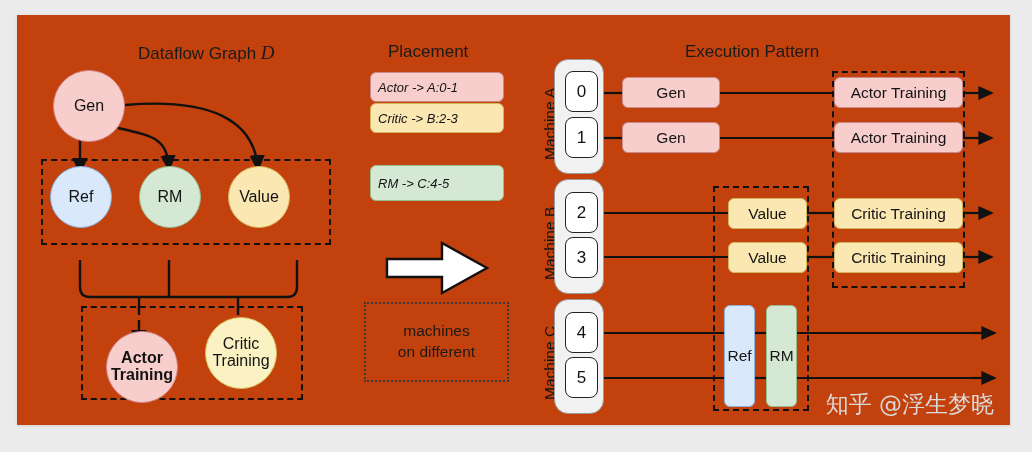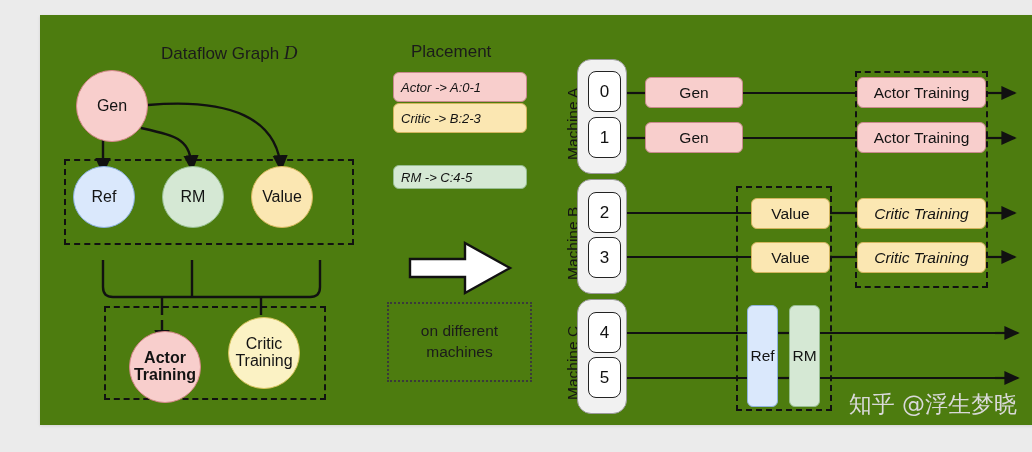--- a/index.html
+++ b/index.html
@@ -4,23 +4,22 @@
 <style>
   html,body{margin:0;padding:0;}
   body{
     width:1032px;height:452px;
     background:#ebebeb;
     font-family:"Liberation Sans",sans-serif;
     overflow:hidden;
   }
   #card{
     position:absolute;left:17px;top:15px;width:993px;height:410px;
-    background:#4d7c0f;
+    background:#c2410c;
     box-shadow:0 1px 3px rgba(0,0,0,.10);
-    margin-left:23px;
   }
   .svg-root{position:absolute;left:0;top:0;}
   .panel-title{
     position:absolute;
     font-size:17px;color:#1b1b1b;
     white-space:nowrap;
   }
   .panel-title .it{font-family:"Liberation Serif",serif;font-style:italic;font-size:19px;}
 
   
@@ -73,21 +72,21 @@
     font-size:17px;color:#111;
   }
   .task{
     position:absolute;box-sizing:border-box;border-radius:6px;
     display:flex;align-items:center;justify-content:center;
     font-size:15.5px;color:#131313;white-space:nowrap;
   }
   .t-gen    {background:#f8cecc;border:1.4px solid #c98a8c;}
   .t-actor  {background:#f8cecc;border:1.4px solid #c98a8c;}
   .t-value  {background:#fbe7b2;border:1.4px solid #d3b55e;}
-  .t-critic {background:#fbe7b2;border:1.4px solid #d3b55e;font-style:italic;}
+  .t-critic {background:#fbe7b2;border:1.4px solid #d3b55e;}
   .t-ref    {background:#dae8fc;border:1.4px solid #8fb2dd;writing-mode:vertical-rl;text-orientation:mixed;}
   .t-rm     {background:#d5e8d4;border:1.4px solid #97bd90;writing-mode:vertical-rl;text-orientation:mixed;}
   .t-ref > span, .t-rm > span{writing-mode:horizontal-tb;}
 
   .watermark{
     position:absolute;right:16px;bottom:5px;
     font-size:23px;color:#d9d9d9;white-space:nowrap;
     font-family:"DejaVu Sans",sans-serif;
   }
 </style>
@@ -154,20 +153,21 @@
       <path d="M946,242 L975,242"></path>
       <path d="M955,318 L978,318"></path>
       <path d="M955,363 L978,363"></path>
     </g>
   </svg>
 
   <div class="panel-title" style="left:121px;top:27px;">
     <span>Dataflow Graph </span><span class="it">D</span>
   </div>
   <div class="panel-title" style="left:371px;top:27px;">Placement</div>
+  <div class="panel-title" style="left:668px;top:27px;">Execution Pattern</div>
 
   <div class="circ c-gen" style="left:36px;top:55px;width:72px;height:72px;">
     <span>Gen</span>
   </div>
 
   <div class="dashbox" style="left:24px;top:144px;width:290px;height:86px;"></div>
 
   <div class="circ c-ref" style="left:33px;top:151px;width:62px;height:62px;">
     <span>Ref</span>
   </div>
@@ -192,28 +192,28 @@
       <span>Training</span>
     </div>
   </div>
 
   <div class="chip chip-actor" style="left:353px;top:57px;width:134px;height:30px;">
     <span>Actor -&gt; A:0-1</span>
   </div>
   <div class="chip chip-critic" style="left:353px;top:88px;width:134px;height:30px;">
     <span>Critic -&gt; B:2-3</span>
   </div>
-  <div class="chip chip-rm" style="left:353px;top:150px;width:134px;height:24px;">
+  <div class="chip chip-rm" style="left:353px;top:150px;width:134px;height:36px;">
     <span>RM -&gt; C:4-5</span>
   </div>
 
   <div class="dotbox" style="left:347px;top:287px;width:145px;height:80px;">
     <div>
+      <div>machines</div>
       <div>on different</div>
-      <div>machines</div>
     </div>
   </div>
 
   <div class="machine-label" style="left:524px;top:145px;">Machine A</div>
   <div class="machine-box" style="left:537px;top:44px;width:50px;height:115px;"></div>
   <div class="gpu" style="left:548px;top:56px;width:33px;height:41px;">
     <span>0</span>
   </div>
   <div class="gpu" style="left:548px;top:102px;width:33px;height:41px;">
     <span>1</span>

